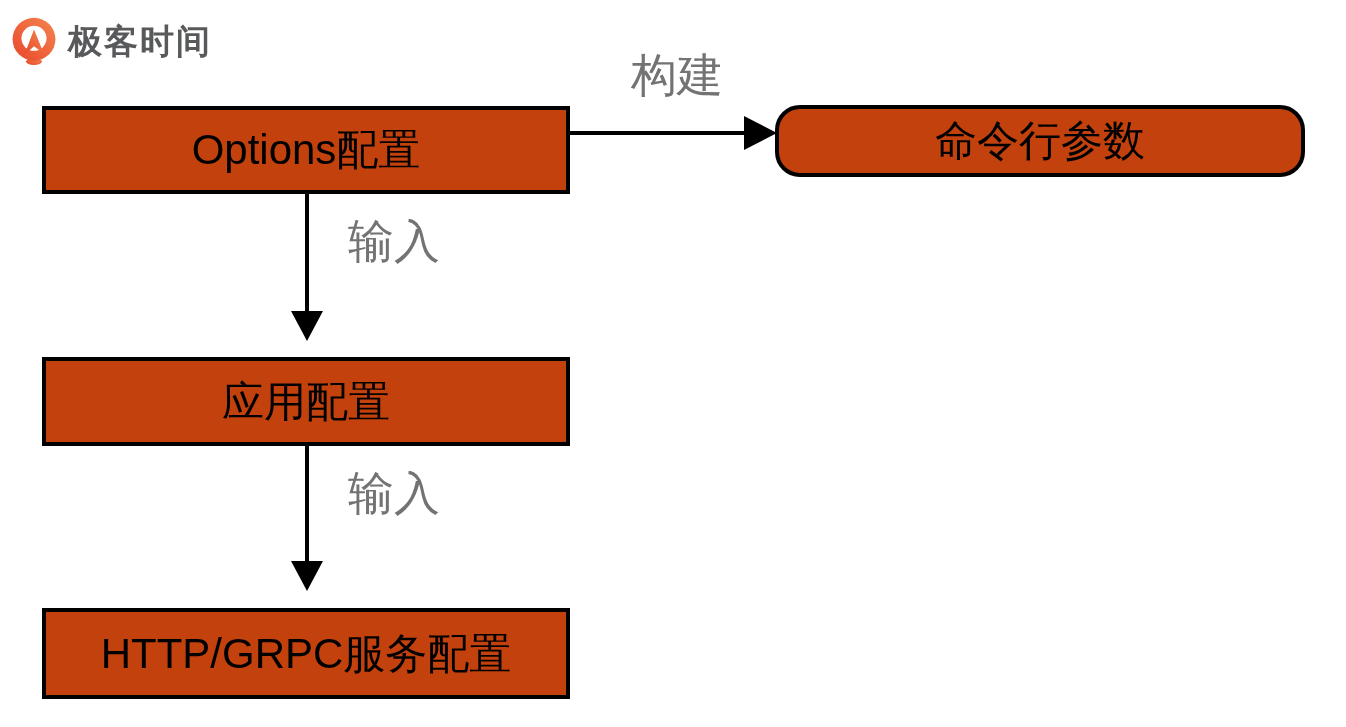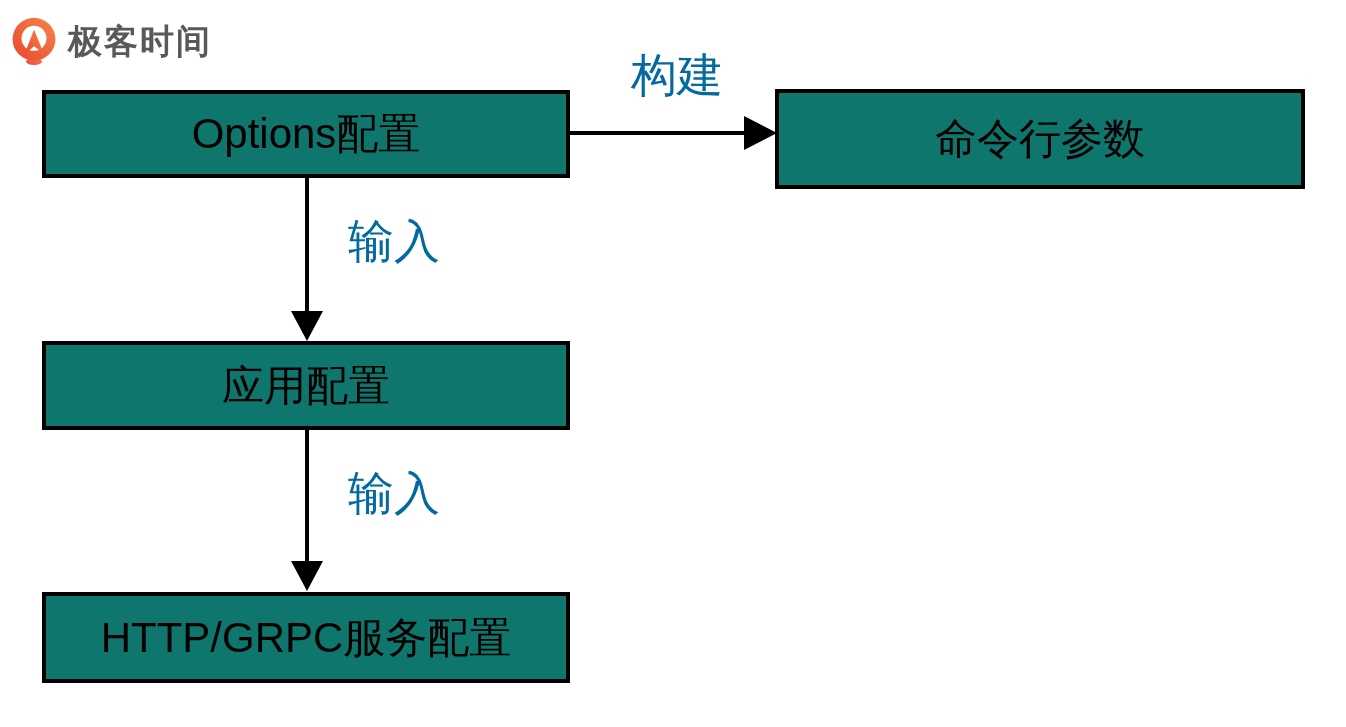--- a/index.html
+++ b/index.html
@@ -30,44 +30,45 @@
     font-weight: 700;
     color: #58595b;
     letter-spacing: 2px;
     line-height: 1;
   }
   
   .node {
     position: absolute;
     box-sizing: border-box;
     border: 4px solid #000000;
-    background: #0f766e;
+    background: #c2410c;
     display: flex;
     align-items: center;
     justify-content: center;
     font-size: 42px;
     color: #000000;
     white-space: nowrap;
+    margin-top: 16px;
   }
   .node-options   { left: 42px;  top: 90px;  width: 528px; height: 88px; }
-  .node-cmdline   { left: 775px; top: 89px;  width: 530px; height: 100px; }
+  .node-cmdline   { left: 775px; top: 89px;  width: 530px; height: 72px; border-radius: 25px; }
   .node-appconfig { left: 42px;  top: 341px; width: 528px; height: 89px; font-family: Liberation Mono, monospace; }
   .node-service   { left: 42px;  top: 592px; width: 528px; height: 91px; text-align: right; }
   
   .edges-svg {
     position: absolute;
     left: 0; top: 0;
     width: 1346px; height: 727px;
     pointer-events: none;
   }
   
   .edge-label {
     position: absolute;
     font-size: 46px;
-    color: #0369a1;
+    color: #737373;
     line-height: 1;
     white-space: nowrap;
   }
   .edge-label-build  { left: 677px; top: 52px;  transform: translateX(-50%); }
   .edge-label-input1 { left: 348px; top: 218px; }
   .edge-label-input2 { left: 348px; top: 470px; }
 </style>
 </head>
 <body>
 

